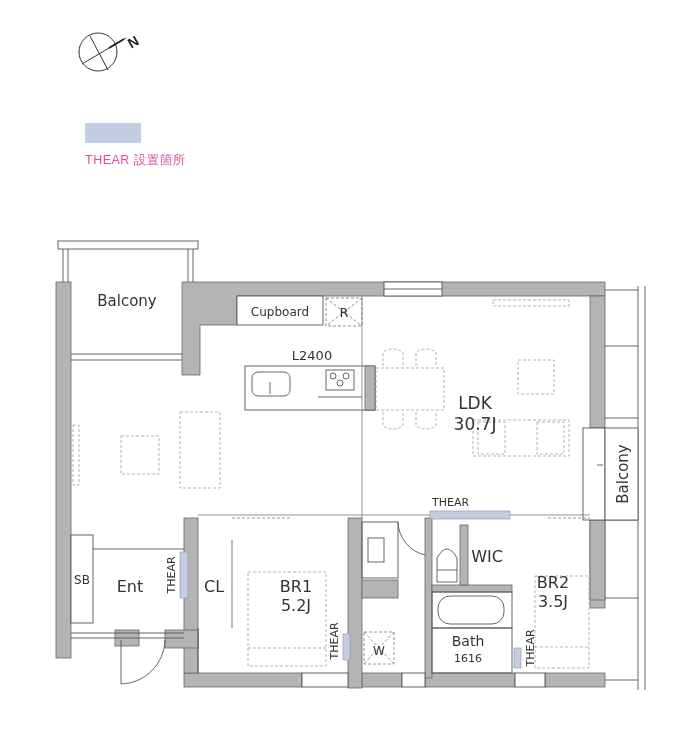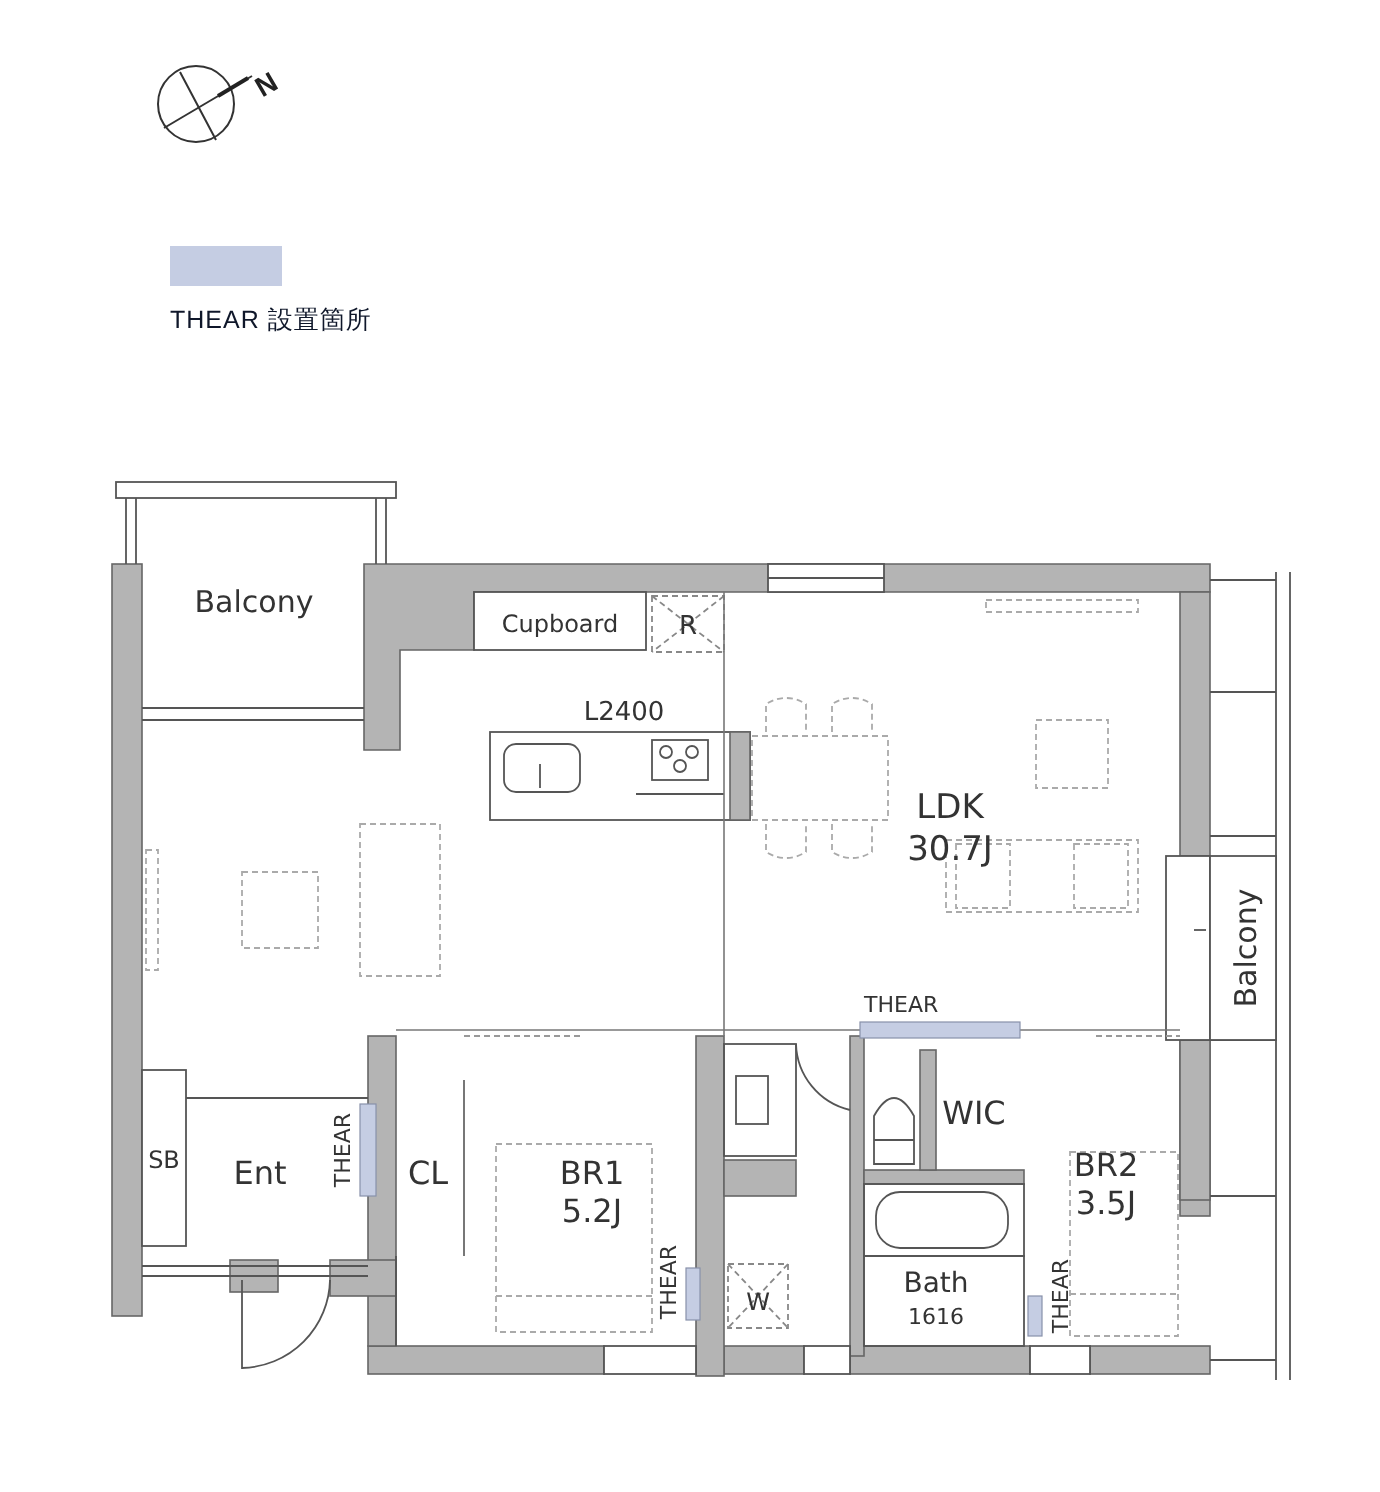--- a/index.html
+++ b/index.html
@@ -1,20 +1,20 @@
 <!DOCTYPE html>
 <html><head>
 <meta charset="utf-8">
 <style>
   html, body { margin:0; padding:0; background:#ffffff; }
   body { width:690px; height:746px; position:relative; overflow:hidden;
          font-family:"Liberation Sans","DejaVu Sans",sans-serif; color:#333; }
   .compass { position:absolute; left:76px; top:30px; width:80px; height:50px; }
   .legend-swatch { position:absolute; left:85px; top:123px; width:56px; height:20px; background:#c5cde3; }
-  .legend-label { position:absolute; left:85px; top:152px; font-size:12.5px; letter-spacing:0.5px; color:#0f172a; }
+  .legend-label { position:absolute; left:85px; top:152px; font-size:12.5px; letter-spacing:0.5px; color:#ec4899; }
   .plan { position:absolute; left:0; top:0; width:690px; height:746px; }
   .lbl { font-family:"DejaVu Sans","Liberation Sans",sans-serif; fill:#333; }
 </style>
 </head>
 <body>
 
 <svg class="compass" viewBox="0 0 80 50">
   <circle cx="22" cy="22" r="19" fill="none" stroke="#333" stroke-width="1"></circle>
   <line x1="6" y1="34" x2="50" y2="8" stroke="#333" stroke-width="1"></line>
   <line x1="14" y1="6" x2="32" y2="40" stroke="#333" stroke-width="1"></line>

